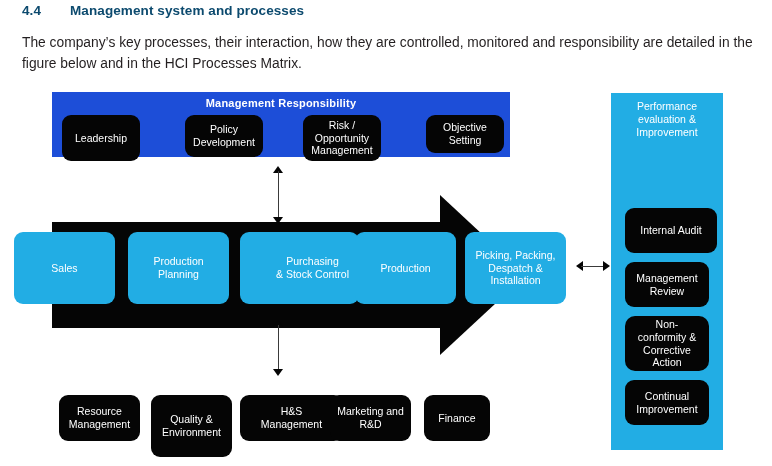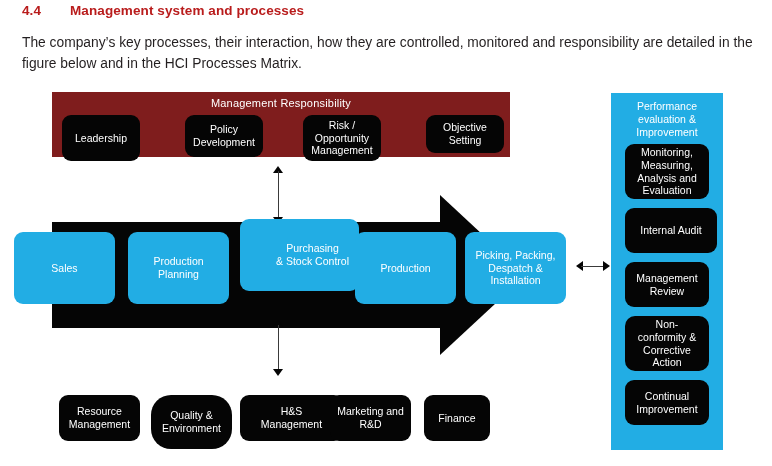--- a/index.html
+++ b/index.html
@@ -7,32 +7,32 @@
     width:772px;height:466px;
     background:#ffffff;
     font-family:"Liberation Sans", sans-serif;
     color:#231f20;
     overflow:hidden;
     position:relative;
   }
   
   .doc-heading{
     position:absolute;left:22px;top:3px;width:700px;
-    font-size:13.5px;font-weight:bold;color:#b91c1c;
+    font-size:13.5px;font-weight:bold;color:#0c4a6e;
     letter-spacing:.1px;white-space:nowrap;
   }
   .doc-heading .num{display:inline-block;width:48px;}
   .doc-para{
     position:absolute;left:22px;top:32px;width:740px;
     font-size:13.8px;line-height:21px;color:#231f20;
   }
   
   .diagram{position:absolute;left:0;top:84px;width:772px;height:382px;}
   .blue-band{
-    position:absolute;background:#7f1d1d;
+    position:absolute;background:#1d4ed8;font-weight:bold;
   }
   .band-label{
     position:absolute;width:100%;text-align:center;
     color:#ffffff;font-size:11px;top:5px;letter-spacing:.2px;
   }
   .blk{
     position:absolute;background:#050505;border-radius:9px;
     color:#ffffff;font-size:10.5px;line-height:12.6px;
     display:flex;align-items:center;justify-content:center;
     text-align:center;box-sizing:border-box;padding:2px 3px;
@@ -102,58 +102,54 @@
     <div class="stem"></div>
     <div class="tip-dn"></div>
   </div>
 
   <div class="arrow-shaft" style="left:52px;top:138px;width:390px;height:106px;"></div>
   <div class="arrow-head" style="left:440px;top:111px;"></div>
 
   <div class="blu" style="left:14px;top:148px;width:101px;height:72px;">Sales</div>
   <div class="blu" style="left:128px;top:148px;width:101px;height:72px;white-space:pre-line;">Production
 Planning</div>
-  <div class="blu" style="left:240px;top:135px;width:119px;height:72px;white-space:pre-line;padding-left:29px;">Purchasing
+  <div class="blu" style="left:240px;top:148px;width:119px;height:72px;white-space:pre-line;padding-left:29px;">Purchasing
 &amp; Stock Control</div>
   <div class="blu" style="left:355px;top:148px;width:101px;height:72px;white-space:pre-line;">Production</div>
   <div class="blu" style="left:465px;top:148px;width:101px;height:72px;white-space:pre-line;">Picking, Packing,
 Despatch &amp;
 Installation</div>
 
   <div class="hconn" style="left:576px;top:176px;width:34px;">
     <div class="tip-l"></div>
     <div class="stem"></div>
     <div class="tip-r"></div>
   </div>
 
   <div class="vconn" style="left:272px;top:236px;height:56px;">
     <div class="tip-up"></div>
     <div class="stem"></div>
     <div class="tip-dn"></div>
   </div>
 
   <div class="blk" style="left:59px;top:311px;width:81px;height:46px;white-space:pre-line;">Resource
 Management</div>
-  <div class="blk" style="left:151px;top:311px;width:81px;height:54px;white-space:pre-line;border-radius:20px;">Quality &amp;
+  <div class="blk" style="left:151px;top:311px;width:81px;height:62px;white-space:pre-line;">Quality &amp;
 Environment</div>
   <div class="blk" style="left:240px;top:311px;width:103px;height:46px;white-space:pre-line;">H&amp;S
 Management</div>
   <div class="blk" style="left:330px;top:311px;width:81px;height:46px;white-space:pre-line;">Marketing and
 R&amp;D</div>
   <div class="blk" style="left:424px;top:311px;width:66px;height:46px;white-space:pre-line;">Finance</div>
 
   <div class="eval-panel" style="left:611px;top:9px;width:112px;height:357px;">
     <div class="eval-title" style="white-space:pre-line;">Performance
 evaluation &amp;
 Improvement</div>
   </div>
-  <div class="blk" style="left:625px;top:60px;width:84px;height:55px;white-space:pre-line;">Monitoring,
-Measuring,
-Analysis and
-Evaluation</div>
   <div class="blk" style="left:625px;top:124px;width:92px;height:45px;white-space:pre-line;">Internal Audit</div>
   <div class="blk" style="left:625px;top:178px;width:84px;height:45px;white-space:pre-line;">Management
 Review</div>
   <div class="blk" style="left:625px;top:232px;width:84px;height:55px;white-space:pre-line;border-radius:10px;">Non-
 conformity &amp;
 Corrective
 Action</div>
   <div class="blk" style="left:625px;top:296px;width:84px;height:45px;white-space:pre-line;">Continual
 Improvement</div>
 

